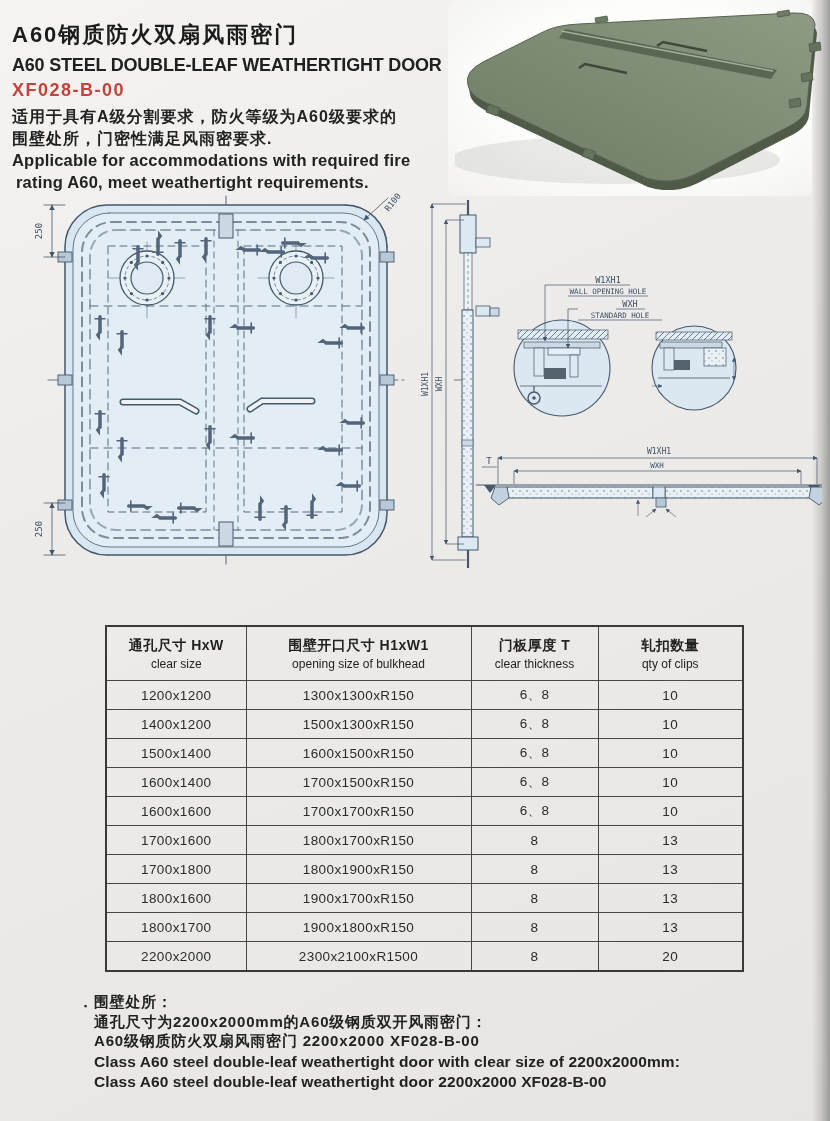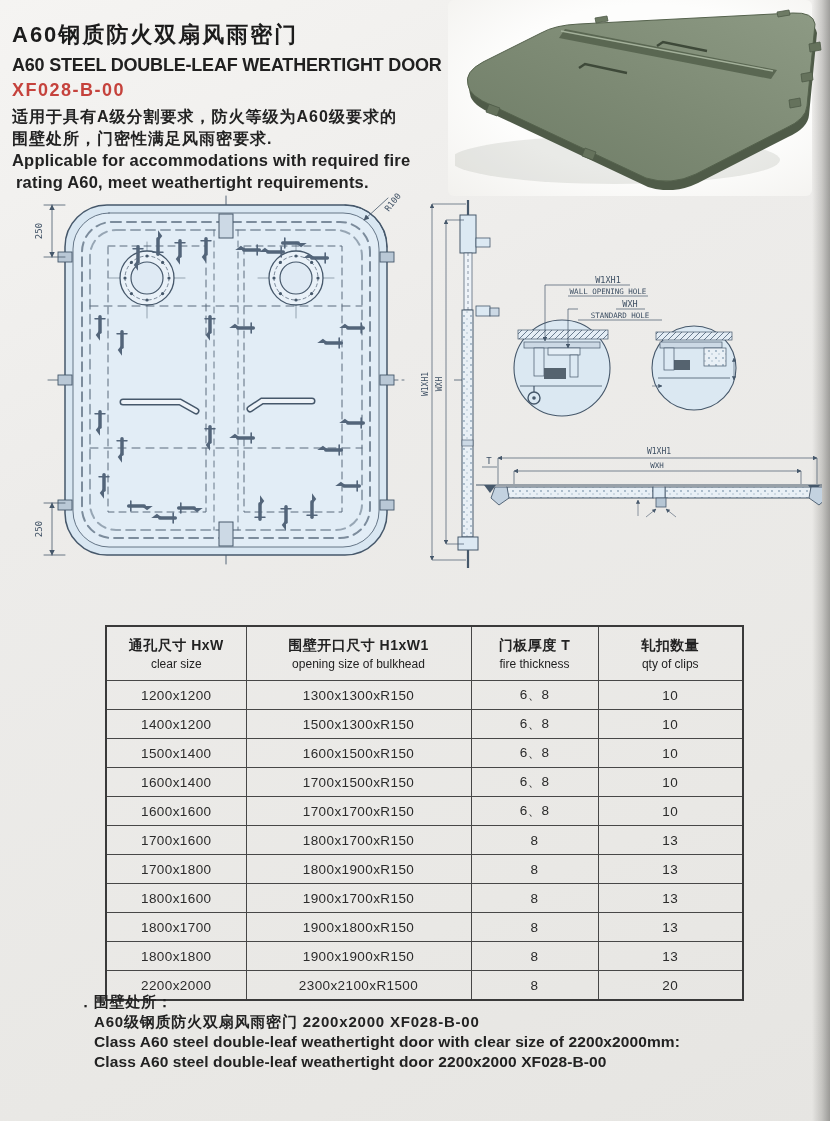--- a/index.html
+++ b/index.html
@@ -299,21 +299,21 @@
         <th>
           <div class="th-zh">通孔尺寸 HxW</div>
           <div class="th-en">clear size</div>
         </th>
         <th>
           <div class="th-zh">围壁开口尺寸 H1xW1</div>
           <div class="th-en">opening size of bulkhead</div>
         </th>
         <th>
           <div class="th-zh">门板厚度 T</div>
-          <div class="th-en">fire thickness</div>
+          <div class="th-en">clear thickness</div>
         </th>
         <th>
           <div class="th-zh">轧扣数量</div>
           <div class="th-en">qty of clips</div>
         </th>
       </tr>
     </thead>
     <tbody>
         <tr>
           <td>1200x1200</td>
@@ -363,34 +363,29 @@
           <td>8</td>
           <td>13</td>
         </tr>
         <tr>
           <td>1800x1700</td>
           <td>1900x1800xR150</td>
           <td>8</td>
           <td>13</td>
         </tr>
         <tr>
-          <td>1800x1800</td>
-          <td>1900x1900xR150</td>
-          <td>8</td>
-          <td>13</td>
-        </tr>
-        <tr>
           <td>2200x2000</td>
           <td>2300x2100xR1500</td>
           <td>8</td>
           <td>20</td>
         </tr>
       </tbody>
   </table>
 
   <div class="footer-block">
     <p class="f-zh">．围壁处所：</p>
+    <p class="f-zh" style="padding-left:16px">通孔尺寸为2200x2000mm的A60级钢质双开风雨密门：</p>
     <p class="f-zh" style="padding-left:16px">A60级钢质防火双扇风雨密门 2200x2000 XF028-B-00</p>
     <p class="f-en" style="padding-left:16px">Class A60 steel double-leaf weathertight door with clear size of 2200x2000mm:</p>
     <p class="f-en" style="padding-left:16px">Class A60 steel double-leaf weathertight door 2200x2000 XF028-B-00</p>
   </div>
 
 </div>
 
 </body></html>

